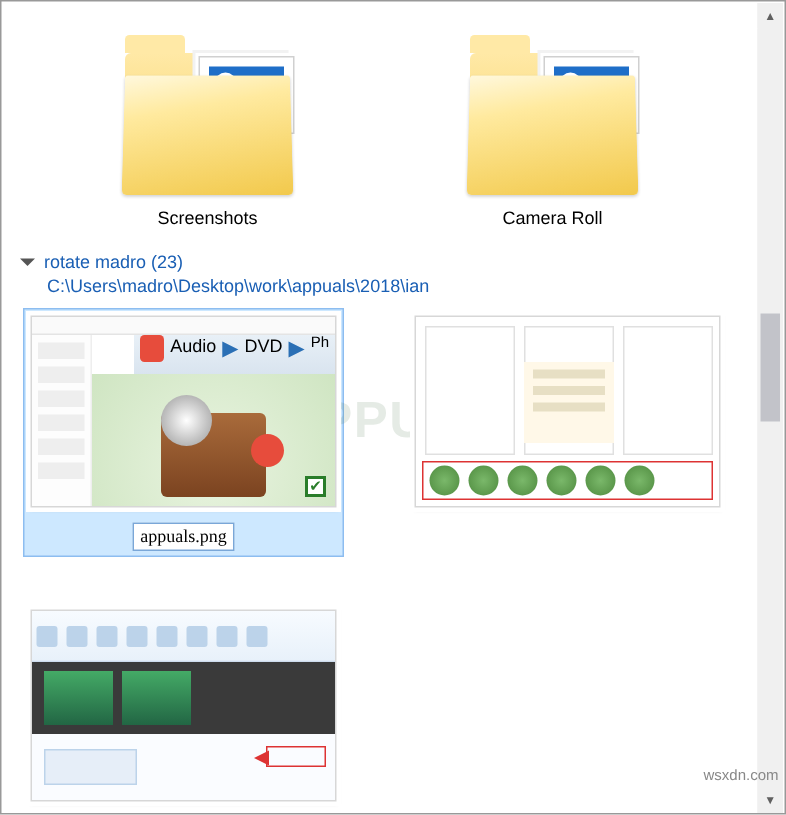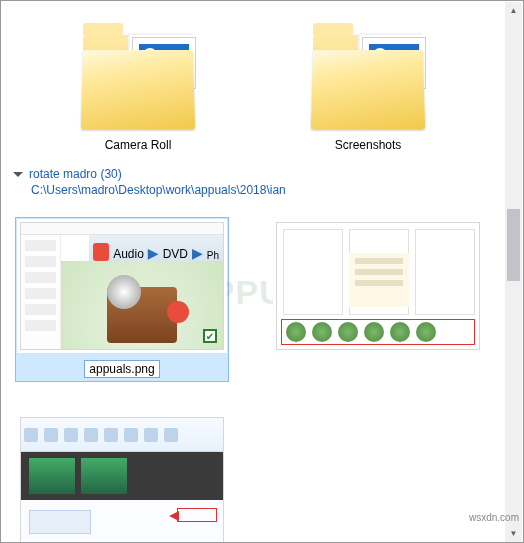--- a/index.html
+++ b/index.html
@@ -137,21 +137,21 @@
       width: 0; height: 0;
       border-left: 5px solid transparent;
       border-right: 5px solid transparent;
       border-top: 5px solid #555;
     }
     .group-title { color: #1a5fb4; font-size: 12px; }
     .group-title .cnt { color:#1a5fb4; }
     .group-path {
       color: #1a5fb4;
       font-size: 12px;
-      margin: 0 0 16px 22px;
+      margin: 0 0 4px 22px;
     }
     .thumb-grid {
       display: flex;
       flex-wrap: wrap;
       gap: 30px 42px;
       padding: 4px 6px 4px 6px;
     }
     .file-item { width: 214px; padding: 5px 5px 4px; }
     .file-item.selected {
       background: #cde8ff;
@@ -166,25 +166,25 @@
       box-shadow: 0 0 0 3px #fff, 0 1px 3px rgba(0,0,0,.25);
       position:relative;
       overflow:hidden;
     }
     .fname {
       margin-top: 10px;
       font-size: 12px;
       text-align:center;
       padding:1px 4px;
     }
-    .fname.box { border:1px solid #7aa7d8; background:#fff; }
+    .fname.box { border:1px solid #7aa7d8; background:#fff;font-family:Liberation Serif, serif; }
     
     .mock1-sidebar{position:absolute;left:0;top:12px;bottom:0;width:40px;background:#fdfdfd;border-right:1px solid #eee;}
     .mock1-sidebar div{height:11px;margin:5px 4px;background:#eee;}
-    .mock1-hdr{position:absolute;left:40px;right:0;top:12px;height:26px;background:linear-gradient(#e8f0f7,#d9e4ef);display:flex;align-items:flex-end;gap:4px;padding:0 4px;margin-left:28px;}
+    .mock1-hdr{position:absolute;left:40px;right:0;top:12px;height:26px;background:linear-gradient(#e8f0f7,#d9e4ef);display:flex;align-items:flex-start;gap:4px;padding:0 4px;margin-left:28px;}
     .mock1-hdr .btn{width:30px;height:18px;border-radius:3px;}
     .mock1-hdr .r{background:#e74c3c;}
     .mock1-hdr .arr{color:#2a6fb5;font-size:14px;}
     .mock1-body{position:absolute;left:40px;right:0;top:38px;bottom:0;background:radial-gradient(circle at 50% 70%,#e9f4e0,#cfe5c2);}
     .mock1-box{position:absolute;width:70px;height:56px;left:50%;bottom:6px;transform:translateX(-50%);background:linear-gradient(#a96b3b,#7b4320);border-radius:4px;}
     .mock1-cd{position:absolute;width:34px;height:34px;border-radius:50%;background:radial-gradient(#fff,#c0c0c0 60%,#999);left:46px;bottom:40px;}
     .mock1-play{position:absolute;width:22px;height:22px;border-radius:50%;background:#e74c3c;right:34px;bottom:26px;}
     .mock1-chk{position:absolute;width:14px;height:14px;background:#fff;border:2px solid #2a7d2a;right:6px;bottom:6px;display:flex;align-items:center;justify-content:center;color:#2a7d2a;font-size:10px;}
     .mock1-title{position:absolute;top:0;left:0;right:0;height:12px;background:#fafafa;border-bottom:1px solid #e4e4e4;}
 
@@ -250,40 +250,40 @@
   <div class="grid-row">
     <div class="folder-item">
       <div class="folder-icon-wrap">
         <div class="folder-tab"></div>
         <div class="folder-back"></div>
         <div class="folder-thumb">
             <div class="folder-thumb-inner"></div>
           </div>
         <div class="folder-front"></div>
       </div>
-      <div class="item-label">Camera Roll</div>
+      <div class="item-label">Screenshots</div>
     </div>
     <div class="folder-item">
       <div class="folder-icon-wrap">
         <div class="folder-tab"></div>
         <div class="folder-back"></div>
         <div class="folder-thumb">
             <div class="folder-thumb-inner"></div>
           </div>
         <div class="folder-front"></div>
       </div>
-      <div class="item-label">Screenshots</div>
+      <div class="item-label">Camera Roll</div>
     </div>
   </div>
 
   <div class="group-header">
     <div class="chevron"></div>
     <div class="group-title">
       <span>rotate madro</span>
-      <span class="cnt">(30)</span>
+      <span class="cnt">(23)</span>
     </div>
   </div>
   <div class="group-path">C:\Users\madro\Desktop\work\appuals\2018\ian</div>
 
   <div style="position:relative">
     <div class="watermark">A<span class="logo"></span><span>PPUALS</span></div>
 
     <div class="thumb-grid">
 
       <div class="file-item selected">

